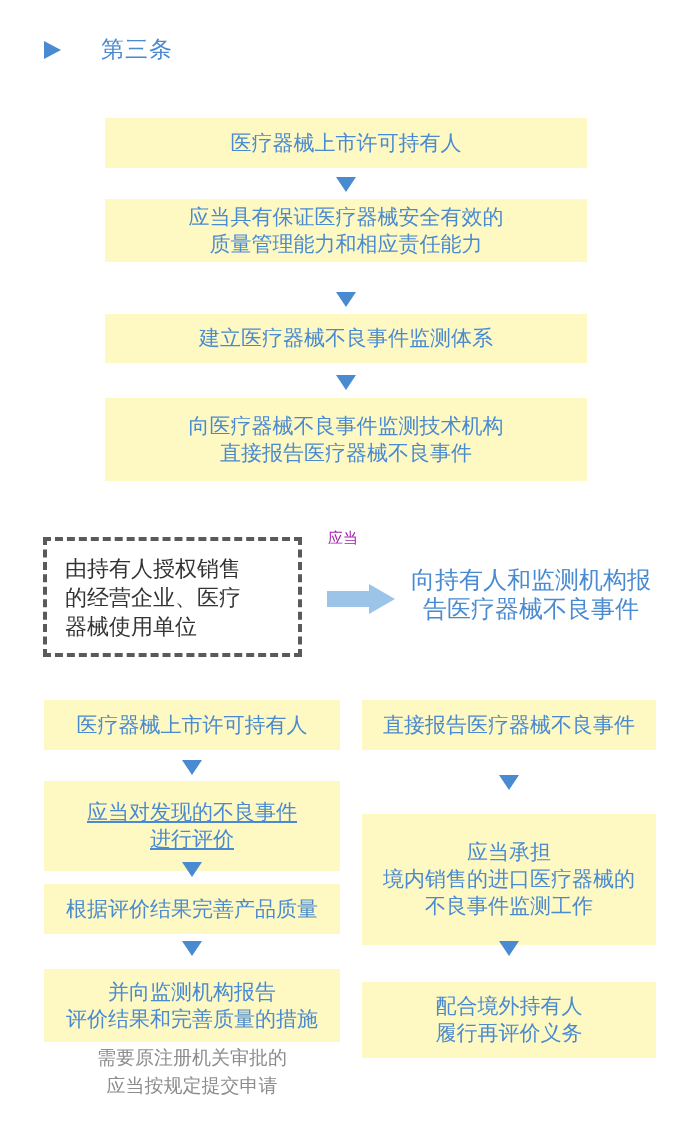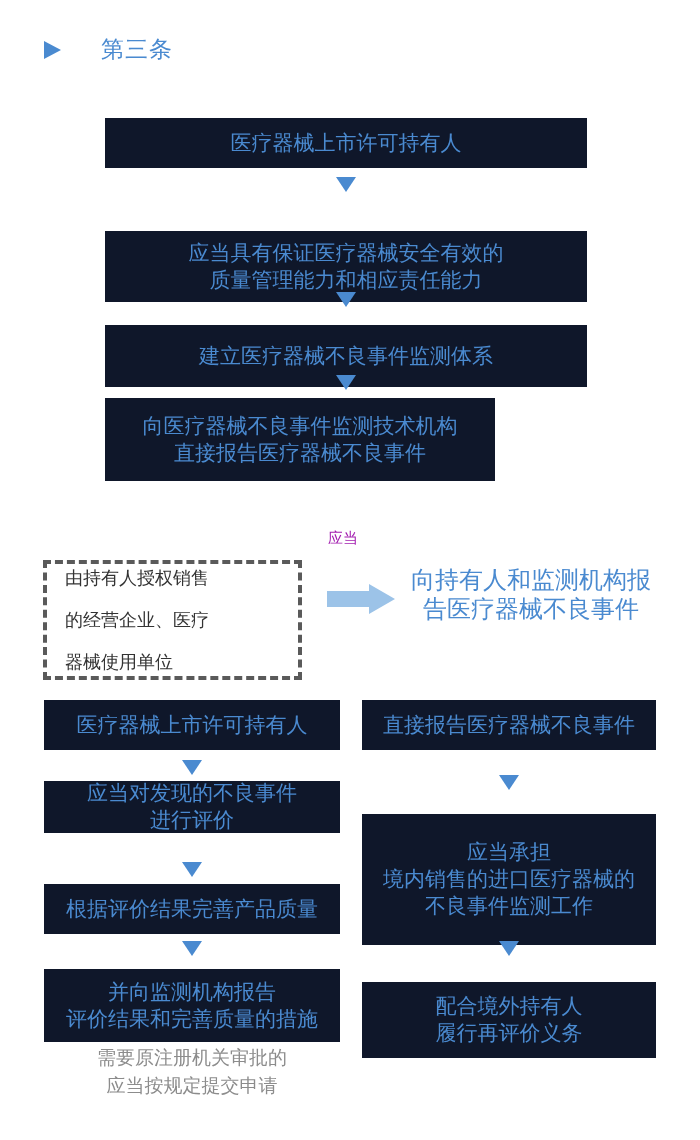--- a/index.html
+++ b/index.html
@@ -12,36 +12,36 @@
     left: 44px; top: 41px; width: 0; height: 0;
     border-top: 9px solid transparent; border-bottom: 9px solid transparent;
     border-left: 17px solid #4a8ad0;
   }
   .title-text {
     left: 82px; top: 33px; font-size: 23px; color: #4a8ad0; line-height: 32px;
     letter-spacing: 1px;
     margin-left: 19px;
   }
   .box {
-    position: absolute; background: #0f172a; color: #4a8ad0;
+    position: absolute; background: #fef9c3; color: #4a8ad0;
     display: flex; align-items: center; justify-content: center;
     text-align: center; font-size: 21px; line-height: 27px;
     white-space: pre-line; box-sizing: border-box; padding: 0 4px;
   }
   .down {
     position: absolute; width: 0; height: 0;
     border-left: 10px solid transparent; border-right: 10px solid transparent;
     border-top: 15px solid #4a8ad0;
   }
   .dashed {
-    position: absolute; left: 43px; top: 560px; width: 259px; height: 120px;
+    position: absolute; left: 43px; top: 537px; width: 259px; height: 120px;
     box-sizing: border-box; border: 4px dashed #5a5a5a;
     display: flex; align-items: center; justify-content: flex-start;
     padding-left: 18px; padding-right: 10px;
-    color: #333333; font-size: 18px; line-height: 42px; white-space: pre-line;
+    color: #333333; font-size: 22px; line-height: 29px; white-space: pre-line;
   }
   .should-label { left: 328px; top: 529px; font-size: 15px; color: #a21caf; }
   .right-arrow { left: 327px; top: 584px; width: 68px; height: 30px; }
   .result-text {
     left: 400px; top: 566px; width: 262px; text-align: center;
     font-size: 24px; line-height: 29px; color: #4a8ad0; white-space: pre-line;
   }
   .note {
     left: 44px; top: 1043px; width: 296px; text-align: center;
     font-size: 19px; line-height: 28px; color: #8c8c8c; white-space: pre-line;
@@ -49,45 +49,45 @@
 </style>
 </head>
 <body>
 
 <div class="abs title-arrow"></div>
 <div class="abs title-text">第三条</div>
 
 <div>
   <div class="box" style="left:105px;top:118px;width:482px;height:50px;">医疗器械上市许可持有人</div>
   <div class="down" style="left:336px;top:177px;"></div>
-  <div class="box" style="left:105px;top:199px;width:482px;height:71px;margin-top:32px;">应当具有保证医疗器械安全有效的
+  <div class="box" style="left:105px;top:199px;width:482px;height:63px;">应当具有保证医疗器械安全有效的
 质量管理能力和相应责任能力</div>
   <div class="down" style="left:336px;top:292px;"></div>
-  <div class="box" style="left:105px;top:314px;width:482px;height:62px;margin-top:11px;">建立医疗器械不良事件监测体系</div>
+  <div class="box" style="left:105px;top:314px;width:482px;height:49px;">建立医疗器械不良事件监测体系</div>
   <div class="down" style="left:336px;top:375px;"></div>
-  <div class="box" style="left:105px;top:398px;width:390px;height:83px;">向医疗器械不良事件监测技术机构
+  <div class="box" style="left:105px;top:398px;width:482px;height:83px;">向医疗器械不良事件监测技术机构
 直接报告医疗器械不良事件</div>
 </div>
 
 <div>
   <div class="dashed">由持有人授权销售
 的经营企业、医疗
 器械使用单位</div>
   <div class="abs should-label">应当</div>
   <svg class="abs right-arrow" viewBox="0 0 68 30">
     <polygon points="0,7 42,7 42,0 68,15 42,30 42,23 0,23" fill="#9cc3e8"></polygon>
   </svg>
   <div class="abs result-text">向持有人和监测机构报
 告医疗器械不良事件</div>
 </div>
 
 <div>
   <div class="box" style="left:44px;top:700px;width:296px;height:50px;">医疗器械上市许可持有人</div>
   <div class="down" style="left:182px;top:760px;"></div>
-  <div class="box" style="left:44px;top:781px;width:296px;height:52px;">应当对发现的不良事件
+  <div class="box" style="left:44px;top:781px;width:296px;height:90px;text-decoration:underline;">应当对发现的不良事件
 进行评价</div>
   <div class="down" style="left:182px;top:862px;"></div>
   <div class="box" style="left:44px;top:884px;width:296px;height:50px;">根据评价结果完善产品质量</div>
   <div class="down" style="left:182px;top:941px;"></div>
   <div class="box" style="left:44px;top:969px;width:296px;height:73px;">并向监测机构报告
 评价结果和完善质量的措施</div>
   <div class="abs note">需要原注册机关审批的
 应当按规定提交申请</div>
 </div>
 

